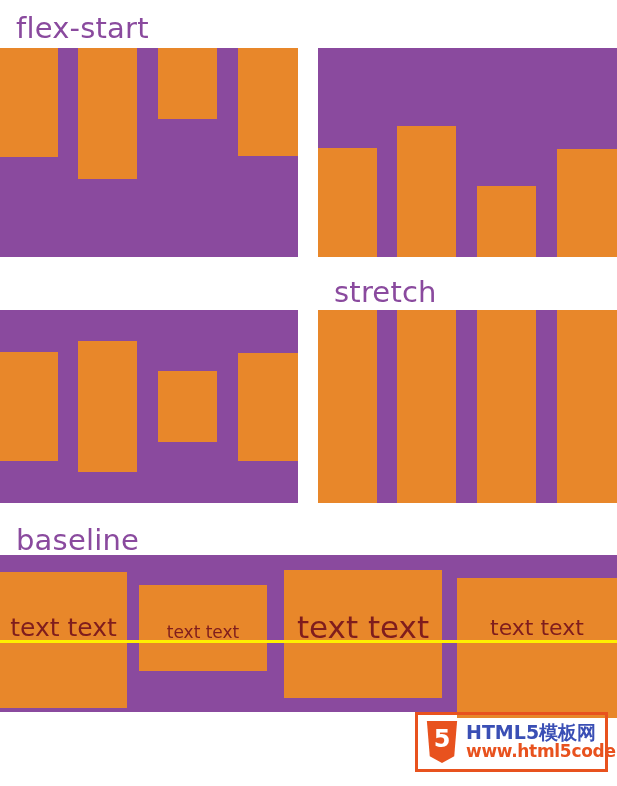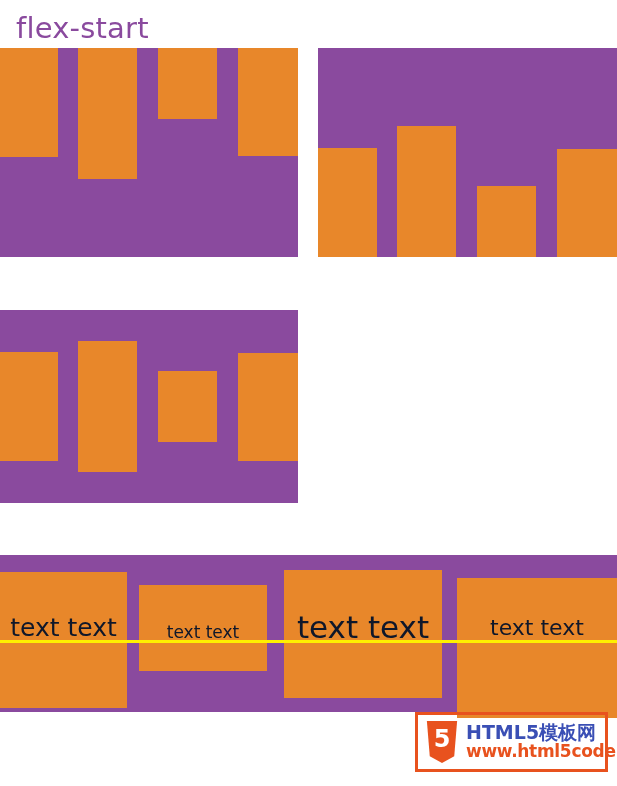--- a/index.html
+++ b/index.html
@@ -56,21 +56,21 @@
     color: #000000;
     overflow: visible;
     white-space: nowrap;
   }
 
   .item-text {
     position: absolute;
     left: 50%;
     transform: translateX(-50%);
     white-space: nowrap;
-    color: #0f172a;
+    color: #7f1d1d;
     font-family: "DejaVu Sans", "Liberation Sans", sans-serif;
   }
 
   
   #sec-flex-start { left: 0;   top: 14px;  width: 308px; height: 232px; }
   #sec-flex-end   { left: 318px; top: 14px; width: 299px; height: 232px; }
   #sec-center     { left: 0;   top: 278px; width: 308px; height: 232px; }
   #sec-stretch    { left: 318px; top: 278px; width: 299px; height: 232px; }
   #sec-baseline   { left: 0;   top: 526px; width: 617px; height: 240px; }
 
@@ -180,22 +180,32 @@
 
   <section class="demo-section" id="sec-center">
     <div class="flex-container" id="cont-center">
       <div class="flex-item" style="left:0px;  top:42px; width:58px; height:109px;"></div>
       <div class="flex-item" style="left:78px; top:31px; width:59px; height:131px;"></div>
       <div class="flex-item" style="left:158px;top:61px; width:59px; height:71px;"></div>
       <div class="flex-item" style="left:238px;top:43px; width:60px; height:108px;"></div>
     </div>
   </section>
 
+  <section class="demo-section" id="sec-stretch">
+    <h2 class="section-title">stretch</h2>
+    <div class="flex-container" id="cont-stretch">
+      <div class="flex-item" style="left:0px;  top:0px; width:59px; height:193px;"></div>
+      <div class="flex-item" style="left:79px; top:0px; width:59px; height:193px;"></div>
+      <div class="flex-item" style="left:159px;top:0px; width:59px; height:193px;"></div>
+      <div class="flex-item" style="left:239px;top:0px; width:60px; height:193px;"></div>
+    </div>
+  </section>
 
   <section class="demo-section" id="sec-baseline">
+    <h2 class="section-title">baseline</h2>
     <div class="flex-container" id="cont-baseline">
 
       <div class="flex-item with-text" style="left:0px; top:17px; width:127px; height:136px;">
         <span class="item-text" style="font-size:25px; top:41px;">text text</span>
       </div>
 
       <div class="flex-item with-text" style="left:139px; top:30px; width:128px; height:86px;">
         <span class="item-text" style="font-size:17px; top:37px;">text text</span>
       </div>
 

